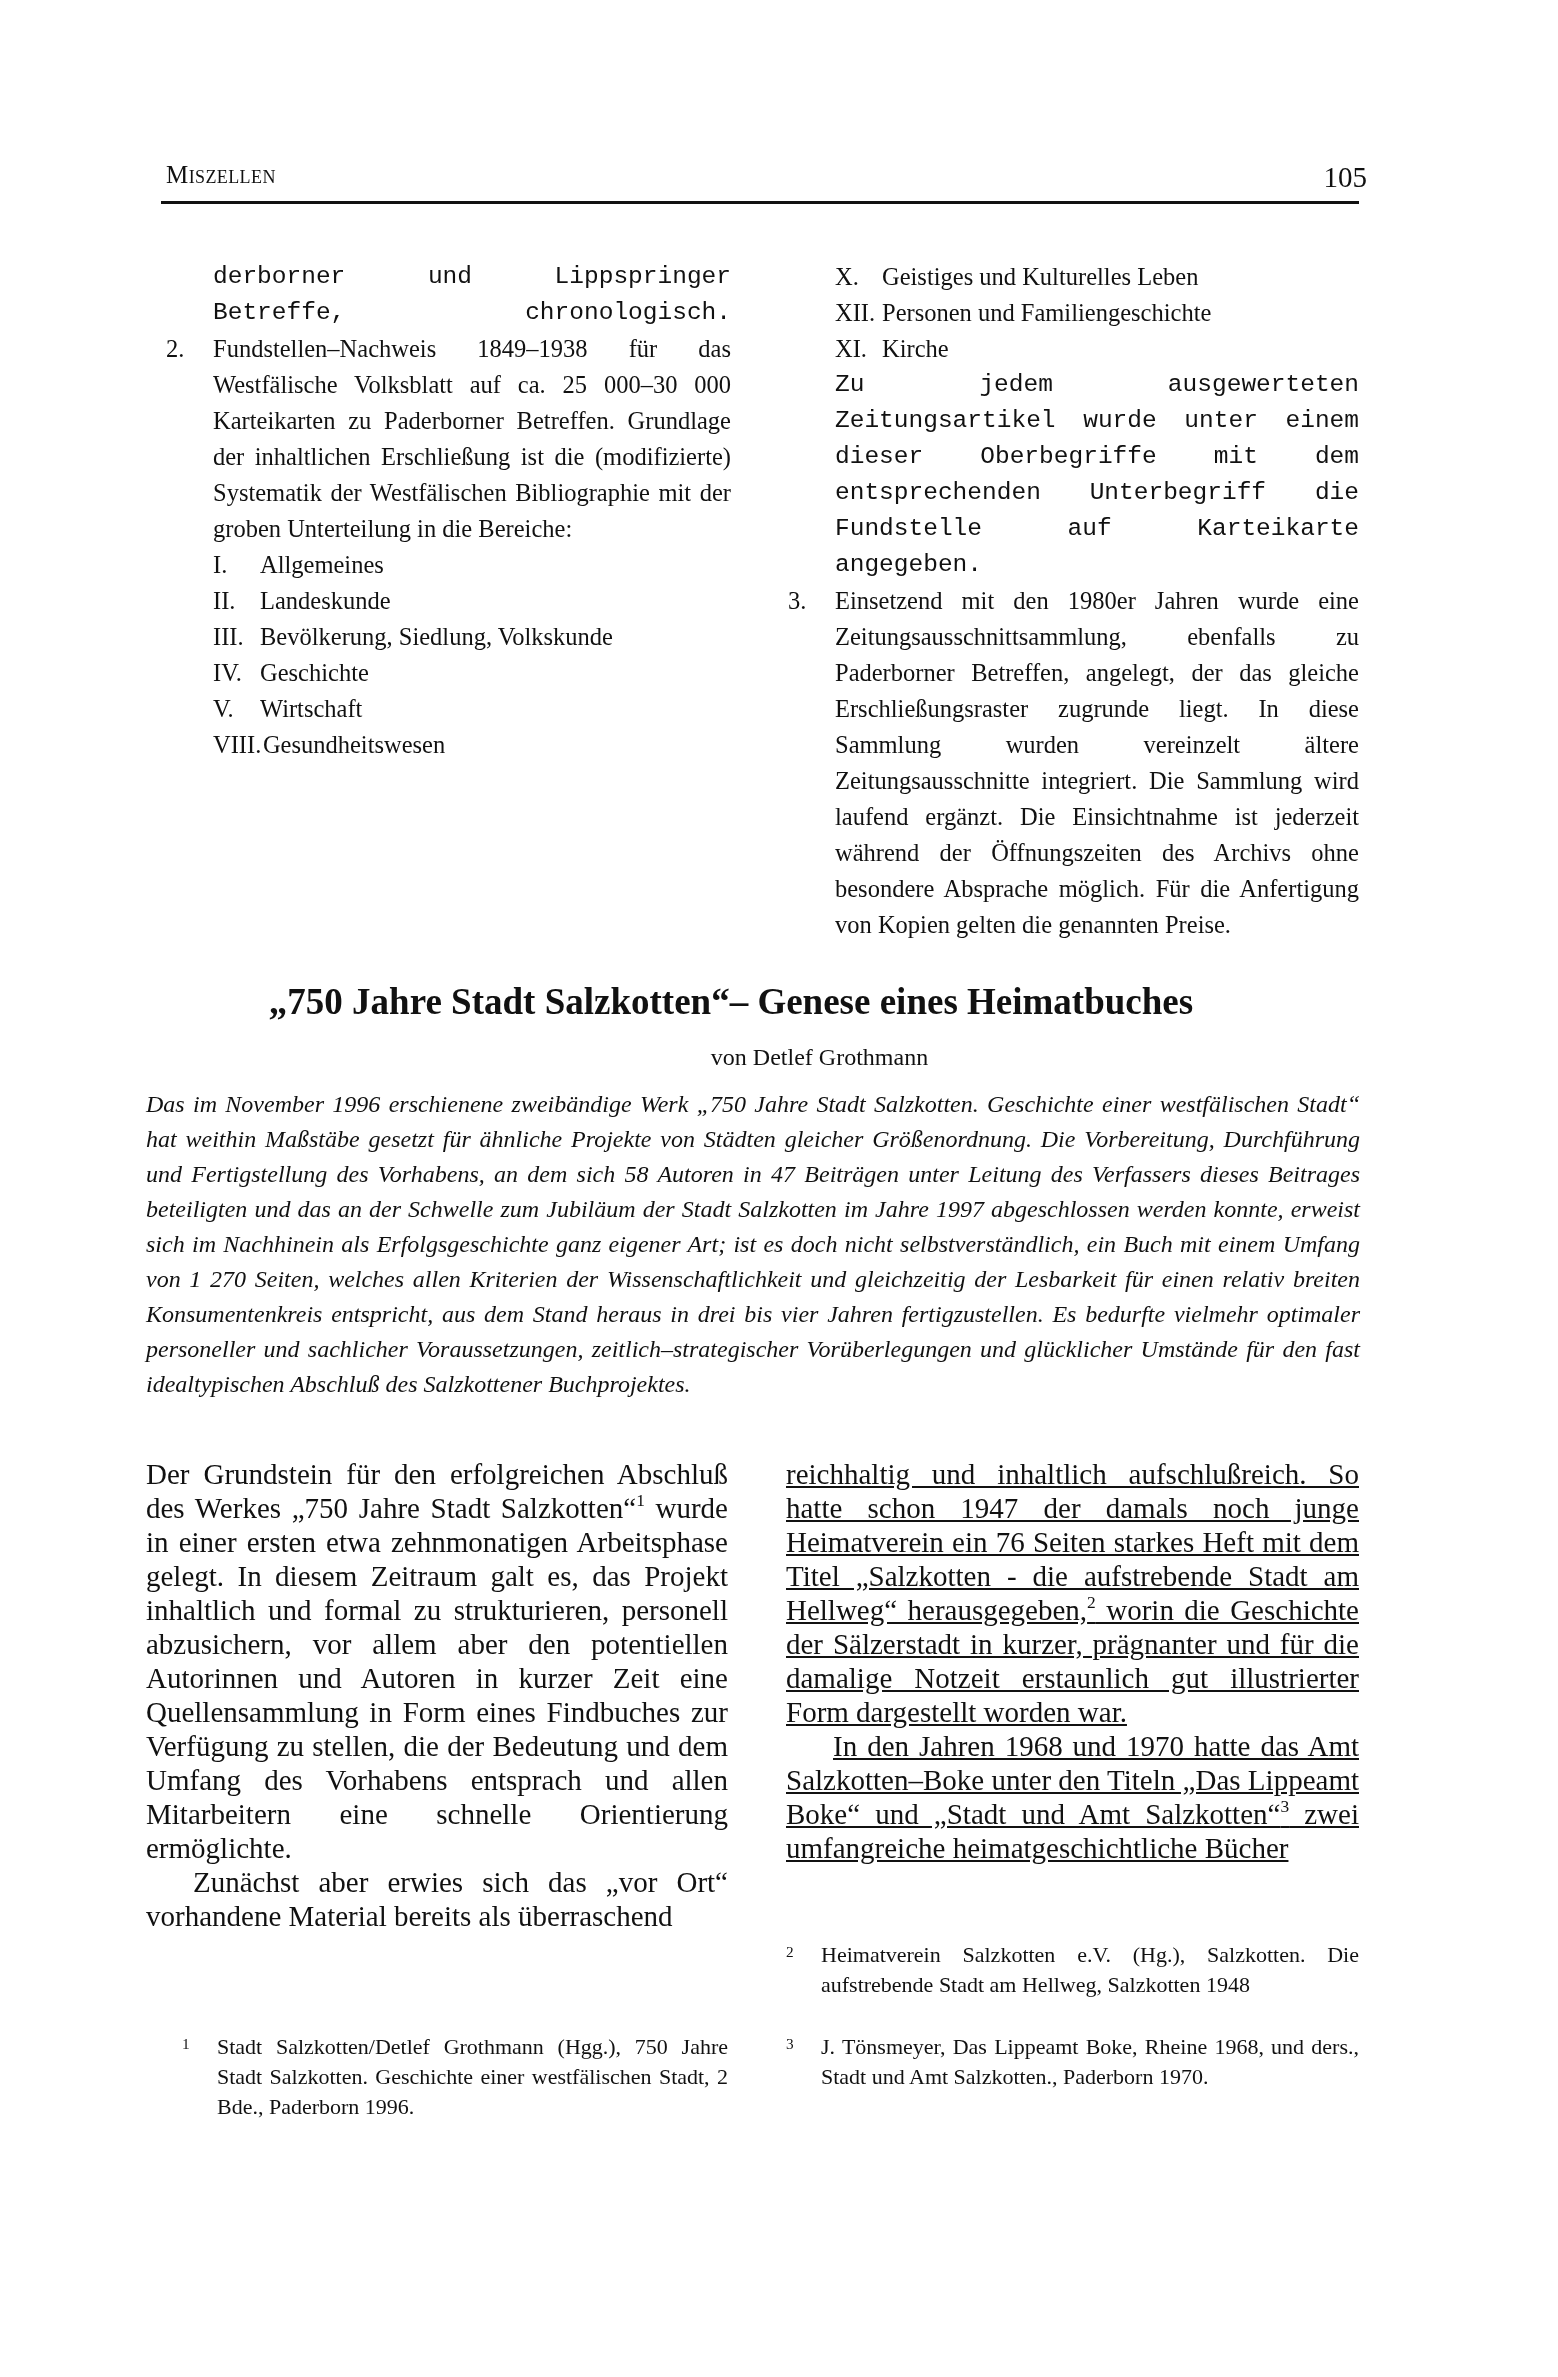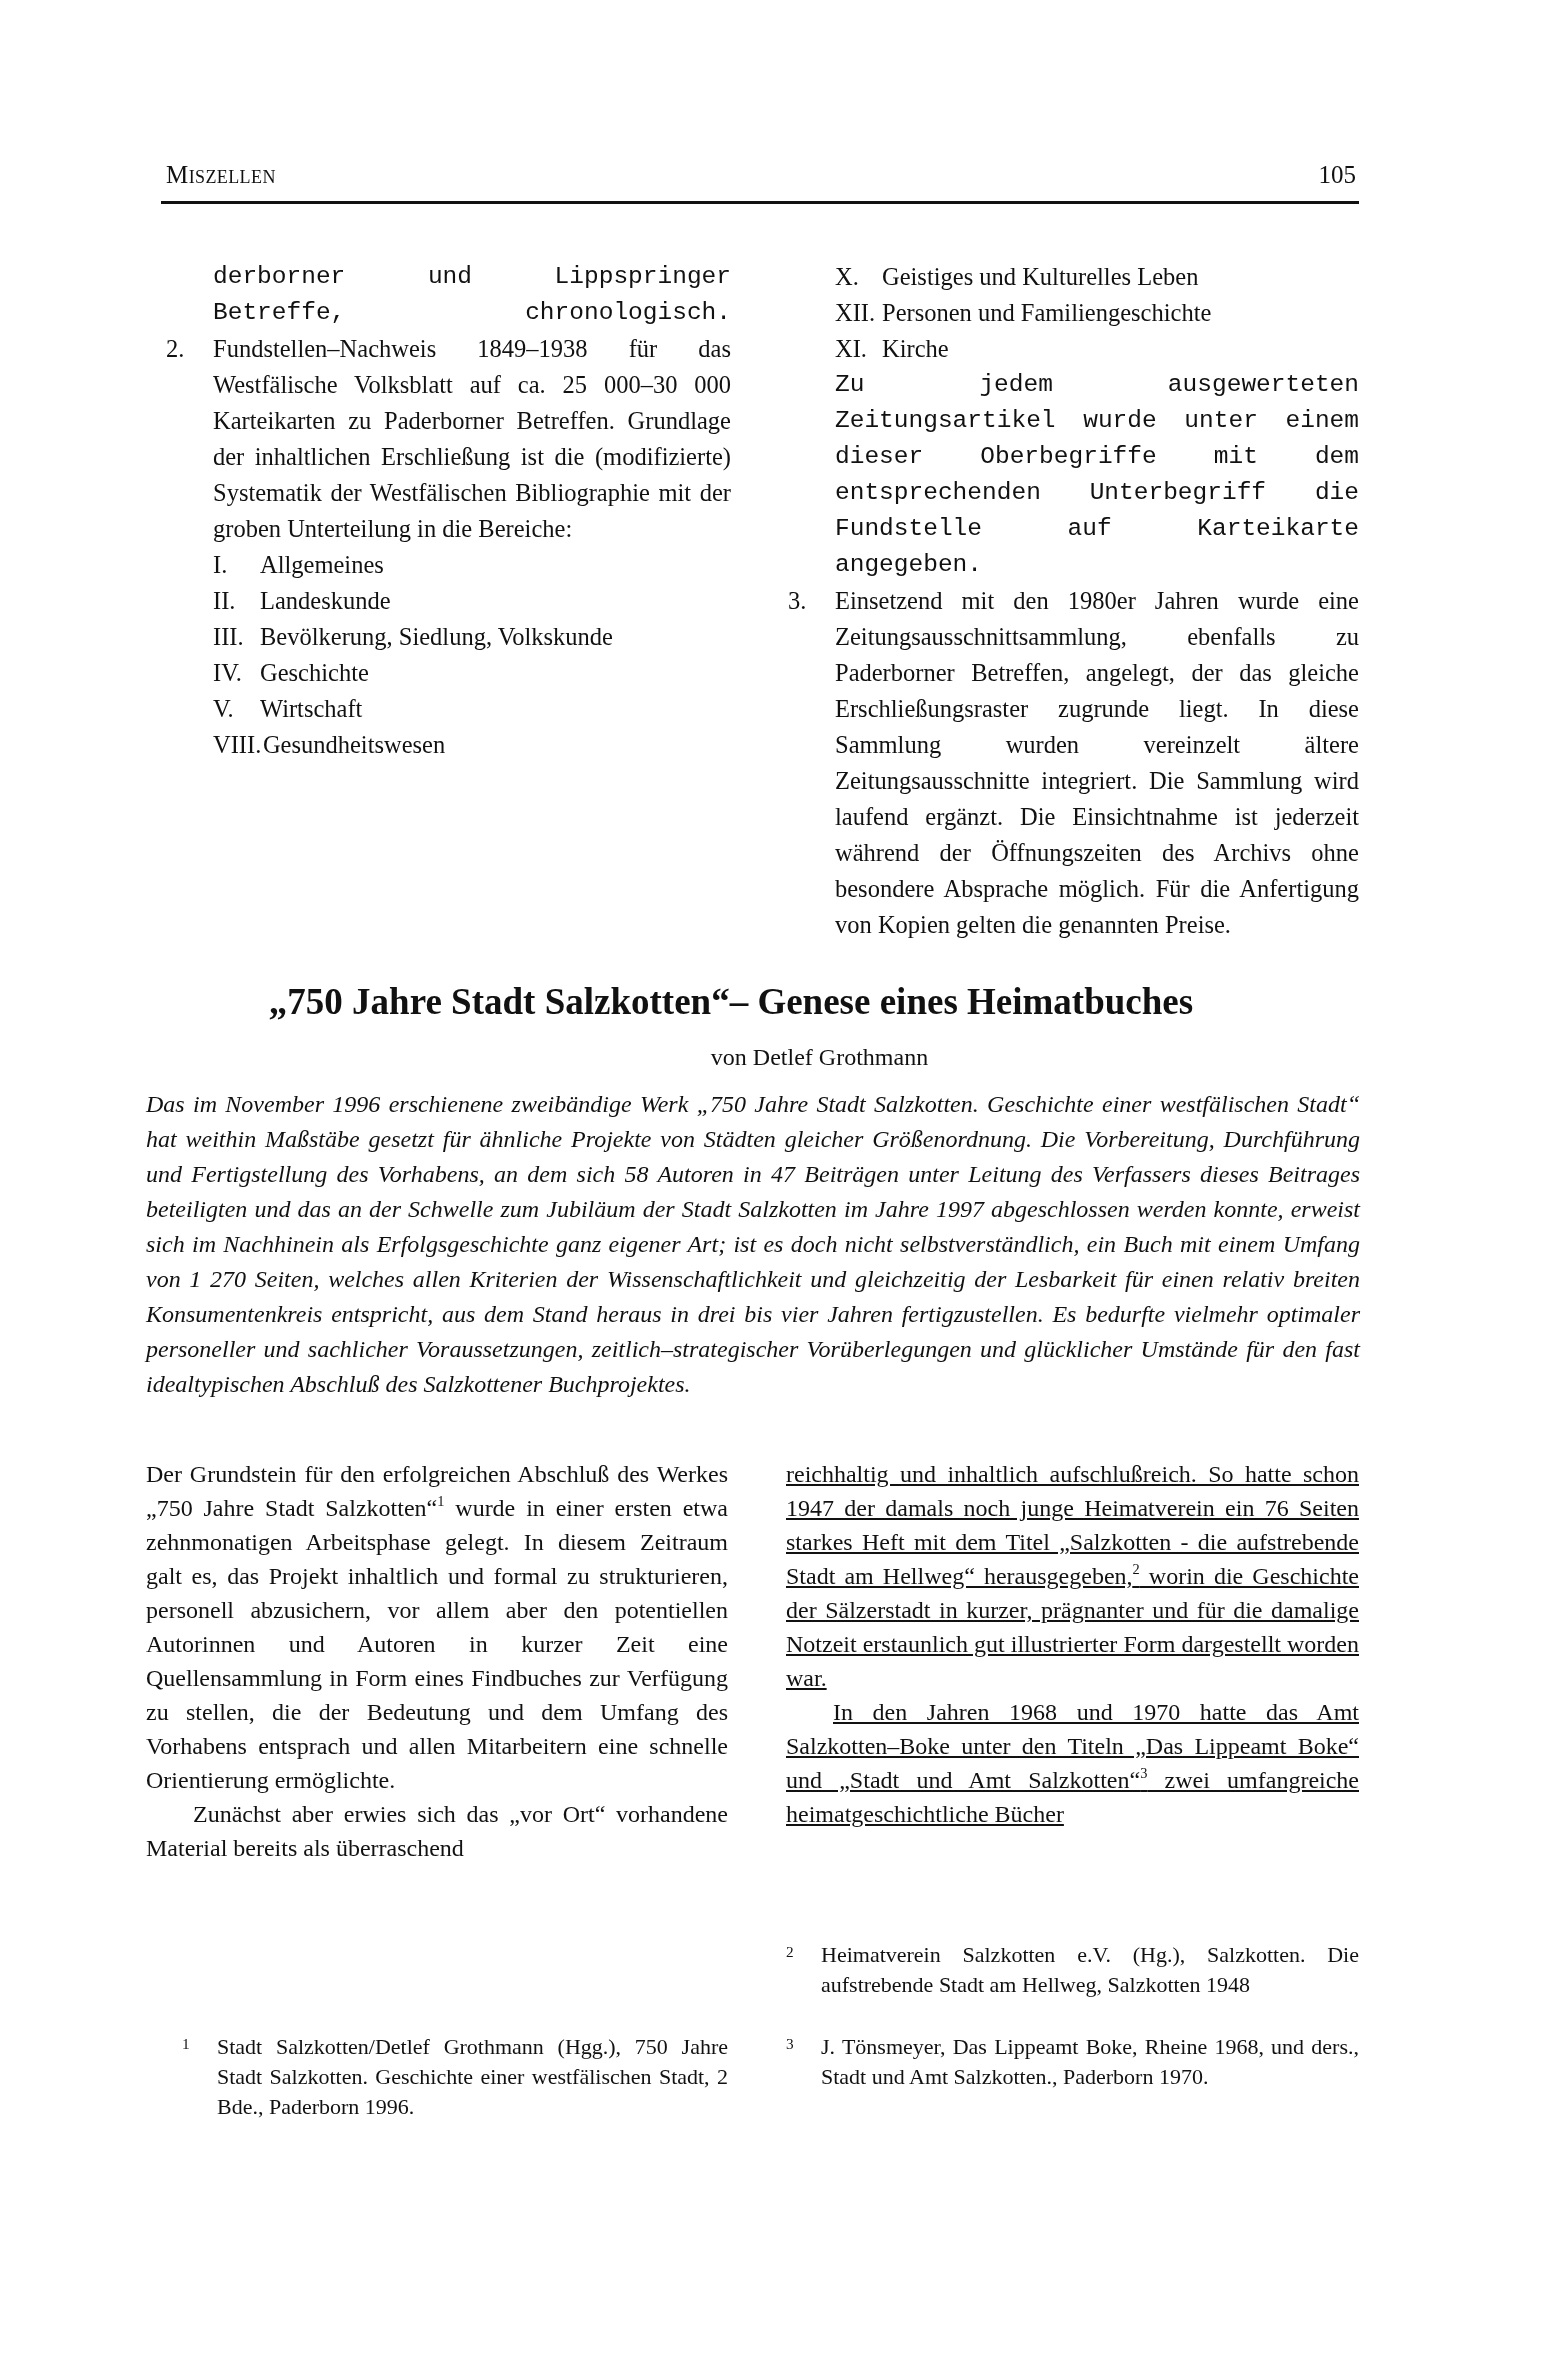--- a/index.html
+++ b/index.html
@@ -1,20 +1,20 @@
 <!DOCTYPE html>
 <html style="font-size:13px"><head>
 <meta charset="utf-8">
 <style>
   html, body { margin: 0; padding: 0; background: #ffffff; }
   body { width: 1559px; height: 2377px; position: relative; overflow: hidden;
          font-family: "Liberation Serif", "DejaVu Serif", serif; color: #111; }
   .abs { position: absolute; }
   .running-head { left: 166px; top: 161px; font-size: 25px; letter-spacing: 0.4px; font-variant: small-caps; }
-  .page-num { right: 203px; top: 161px; font-size: 25px; }
+  .page-num { right: 192px; top: 161px; font-size: 29px; }
   .rule { left: 161px; top: 201px; width: 1198px; height: 3.2px; background: #111; }
 
   .col { font-size: 24.5px; line-height: 36px; text-align: justify; }
   .upper-left { left: 166px; top: 259px; width: 565px; }
   .upper-right { left: 788px; top: 259px; width: 571px; }
 
   .para { margin: 0; font-family: Liberation Mono, monospace; }
   .indent-block { padding-left: 47px; }
   .numbered { display: flex; }
   .numbered .num { width: 47px; flex: none; text-align: left; }
@@ -22,21 +22,21 @@
   .roman { display: flex; text-align: left; }
   .roman .rnum { width: 47px; flex: none; }
   .roman.tight .rnum { width: auto; margin-right: 1.6px; }
   .justify-last { text-align-last: justify; }
 
   .title { left: 0; width: 1462px; top: 980px; text-align: center; font-size: 37px; font-weight: bold; }
   .byline { left: 0; width: 1559px; top: 1044px; text-align: center; font-size: 24px; padding-left: 40px; }
   .abstract { left: 146px; top: 1087px; width: 1214px; font-size: 24px; line-height: 35px;
               font-style: italic; text-align: justify; }
 
-  .lower { font-size: 24px; line-height: 34px; text-align: justify; }
+  .lower { font-size: 29px; line-height: 34px; text-align: justify; }
   .lower-left { left: 146px; top: 1457px; width: 582px; }
   .lower-right { left: 786px; top: 1457px; width: 573px; text-decoration: underline; }
   .lower p { margin: 0; }
   .lower .ind { text-indent: 47px; }
   sup { font-size: 60%; line-height: 0; vertical-align: 0.7em; }
 
   .fn { font-size: 22px; line-height: 30px; text-align: justify; display: flex; }
   .fn .fnum { width: 35px; flex: none; font-size: 15.3px; line-height: 24px; }
   .fn .ftxt { flex: 1; }
   .fn-1 { left: 182px; top: 2032px; width: 546px; }

